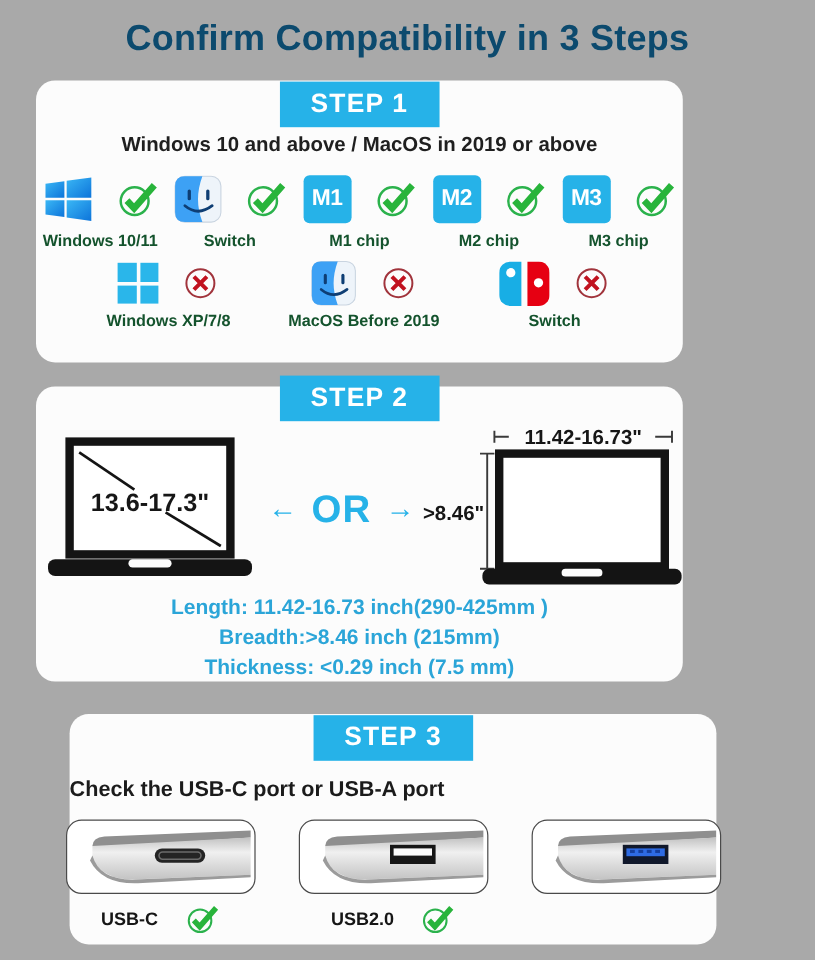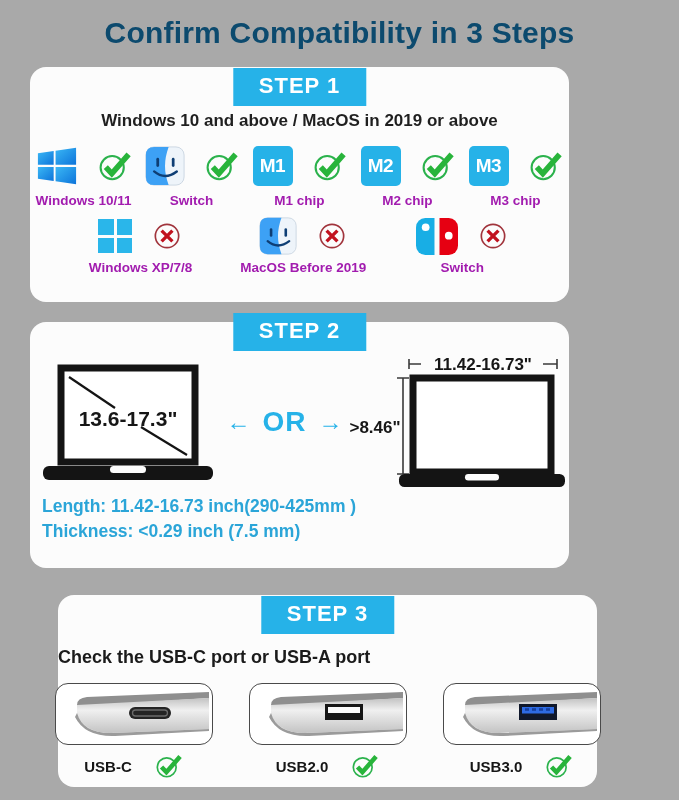--- a/index.html
+++ b/index.html
@@ -27,35 +27,35 @@
   #card1 .badge { top:1px; }
   #card2 .badge { top:-9px; }
   #card3 .badge { top:1px; }
 
   
   .s1-subtitle { padding-top:44px; font-size:17px; font-weight:bold; color:#1f1f1f; }
   .s1-row1 { display:flex; justify-content:center; align-items:flex-start; gap:12px; margin-top:12px; }
   .s1-row2 { display:flex; justify-content:center; align-items:flex-start; gap:48px; margin-top:8px; }
   .s1-item { display:flex; flex-direction:column; align-items:center; min-width:96px; }
   .s1-iconrow { display:flex; align-items:center; gap:20px; height:46px; }
-  .s1-label { margin-top:4px; font-size:13.5px; font-weight:600; color:#a21caf; white-space:nowrap; }
+  .s1-label { margin-top:4px; font-size:13.5px; font-weight:600; color:#14532d; white-space:nowrap; }
   .winxp { width:34px; height:34px; display:grid; grid-template-columns:1fr 1fr; grid-template-rows:1fr 1fr; gap:3px; }
   .winxp div { background:#2ab6ea; }
   .mchip {
     width:40px; height:40px; background:#26b2e8; border-radius:5px;
     display:flex; align-items:center; justify-content:center;
     color:#fff; font-size:19px; font-weight:bold; letter-spacing:-0.5px;
   }
 
   
   .s2-diagram { display:flex; justify-content:center; align-items:flex-start; gap:4px; padding-top:42px; }
   .s2-or { display:flex; align-items:center; gap:12px; margin-top:42px; color:#26b2e8; font-weight:bold; }
-  .s2-or .or-word { font-size:28px; letter-spacing:1px; }
+  .s2-or .or-word { font-size:32px; letter-spacing:1px; }
   .s2-or .or-arrow { font-size:24px; }
-  .s2-specs { margin-top:6px; text-align:left; color:#2ba5d8; font-weight:bold; font-size:17.5px; line-height:25px;margin-left:12px; }
+  .s2-specs { margin-top:6px; text-align:center; color:#2ba5d8; font-weight:bold; font-size:17.5px; line-height:25px; }
 
   
   .s3-subtitle { padding-top:52px; font-size:18px; font-weight:bold; color:#1b1b1b; }
   .s3-ports { display:flex; justify-content:center; gap:36px; margin-top:15px; }
   .s3-port { display:flex; flex-direction:column; align-items:center; }
   .s3-portbox {
     width:156px; height:60px; background:#fff; border:1.5px solid #4a4a4a;
     border-radius:13px; display:flex; align-items:center; justify-content:center; overflow:hidden;
   }
   .s3-portlabel { margin-top:8px; display:flex; align-items:center; gap:23px; font-size:15px; font-weight:600; color:#161616; }
@@ -270,20 +270,21 @@
           <rect x="66" y="24" width="138" height="94" fill="#ffffff" stroke="#141414" stroke-width="7"></rect>
           <rect x="52" y="120" width="166" height="13" rx="5.5" fill="#141414"></rect>
           <rect x="118" y="120" width="34" height="6.5" rx="3.2" fill="#fcfcfc"></rect>
         </svg>
       </span>
 
     </div>
 
     <div class="s2-specs">
       <div>Length: 11.42-16.73 inch(290-425mm )</div>
+      <div>Breadth:&gt;8.46 inch  (215mm)</div>
       <div>Thickness: &lt;0.29 inch (7.5 mm)</div>
     </div>
   </div>
 
   <div class="card" id="card3">
     <div class="badge">STEP 3</div>
     <div class="s3-subtitle">Check the USB-C port or USB-A port</div>
 
     <div class="s3-ports">
 
@@ -336,27 +337,18 @@
             <path d="M18 20 L150 13 L150 44 L52 48 Q26 48 18 30 Z" fill="url(#slabGrad)"></path>
             <path d="M18 28 Q24 49 54 48 L150 44 L150 46 L56 51 Q26 52 16 32 Z" fill="#9b9b9b"></path>
             <rect x="72" y="19" width="38" height="16" fill="#10182b"></rect>
             <rect x="75" y="22" width="32" height="6.5" fill="#2e6be3"></rect>
             <rect x="78" y="23.2" width="4" height="2.6" fill="#153f9e"></rect>
             <rect x="85" y="23.2" width="4" height="2.6" fill="#153f9e"></rect>
             <rect x="92" y="23.2" width="4" height="2.6" fill="#153f9e"></rect>
             <rect x="99" y="23.2" width="4" height="2.6" fill="#153f9e"></rect>
           </svg>
         </div>
-        <div class="s3-portlabel">
-          <span>USB3.0</span>
-          <span>
-            <svg width="28" height="26" viewBox="0 0 42 40">
-              <circle cx="17.5" cy="22" r="14.5" fill="none" stroke="#2bb24c" stroke-width="2.6"></circle>
-              <path d="M9.5 21.5 L17 29.5 L38 5.5" fill="none" stroke="#28b43b" stroke-width="7"></path>
-            </svg>
-          </span>
-        </div>
       </div>
 
     </div>
   </div>
 
 </div>
 
 </body></html>

